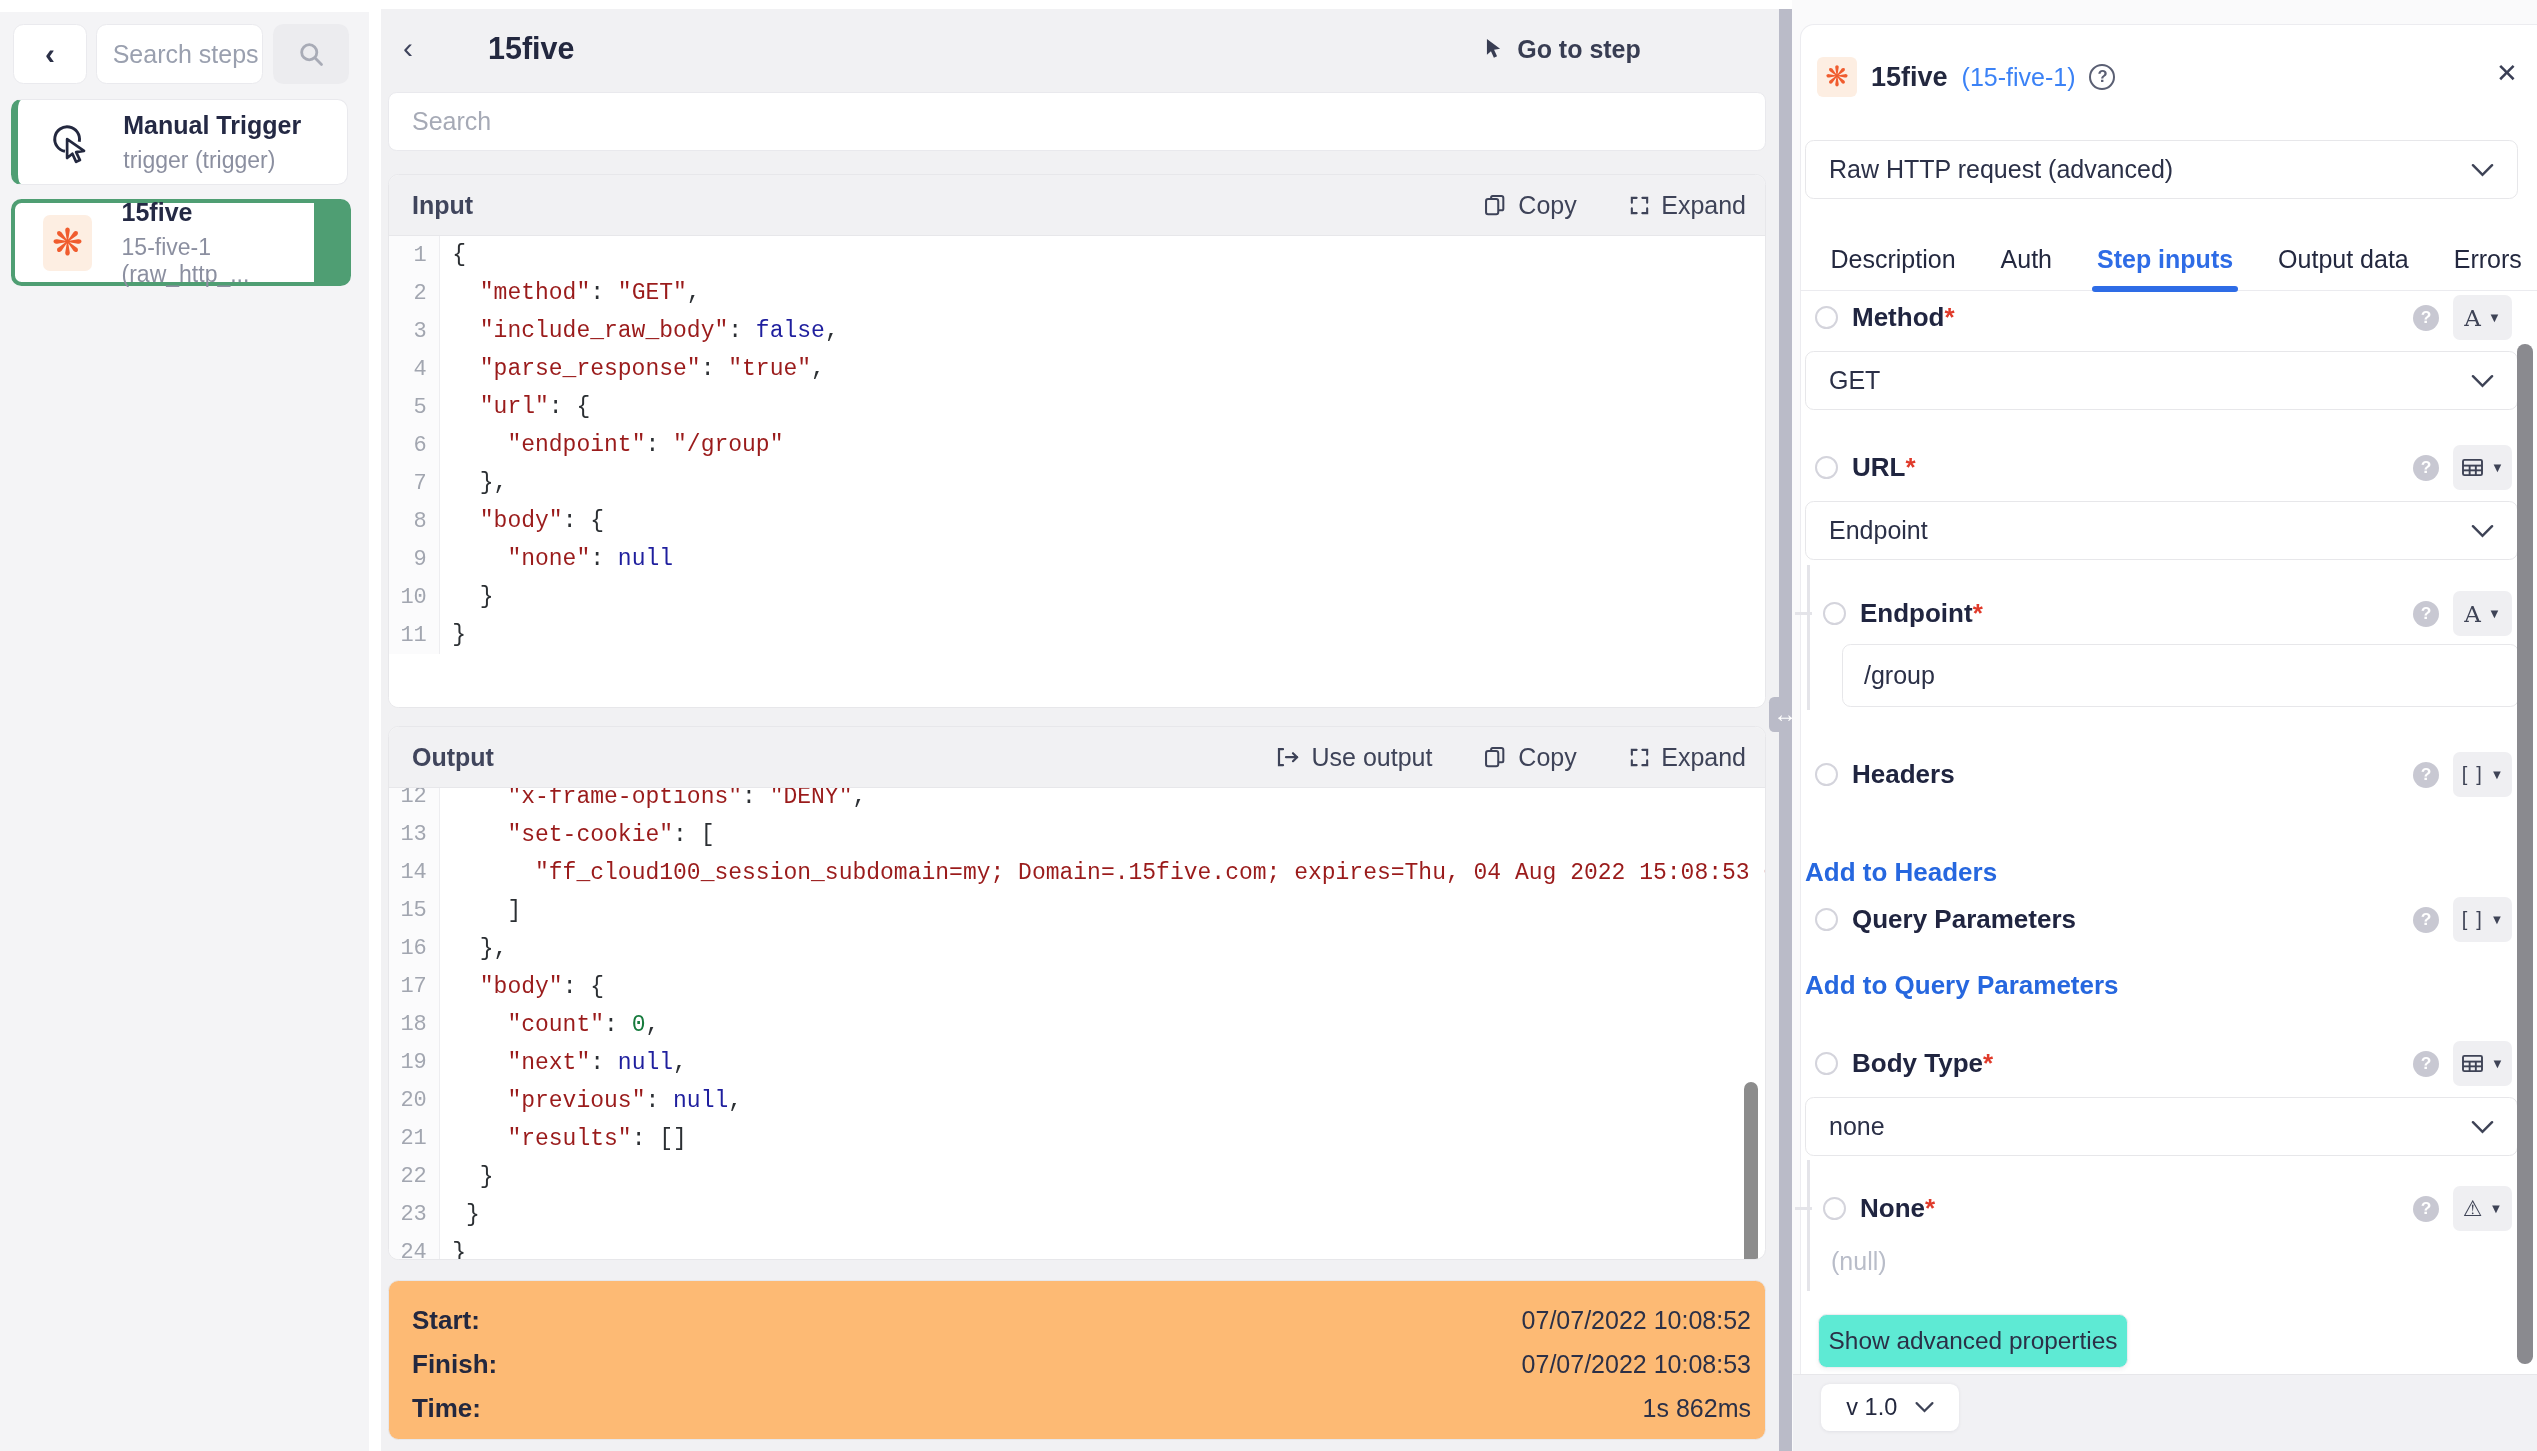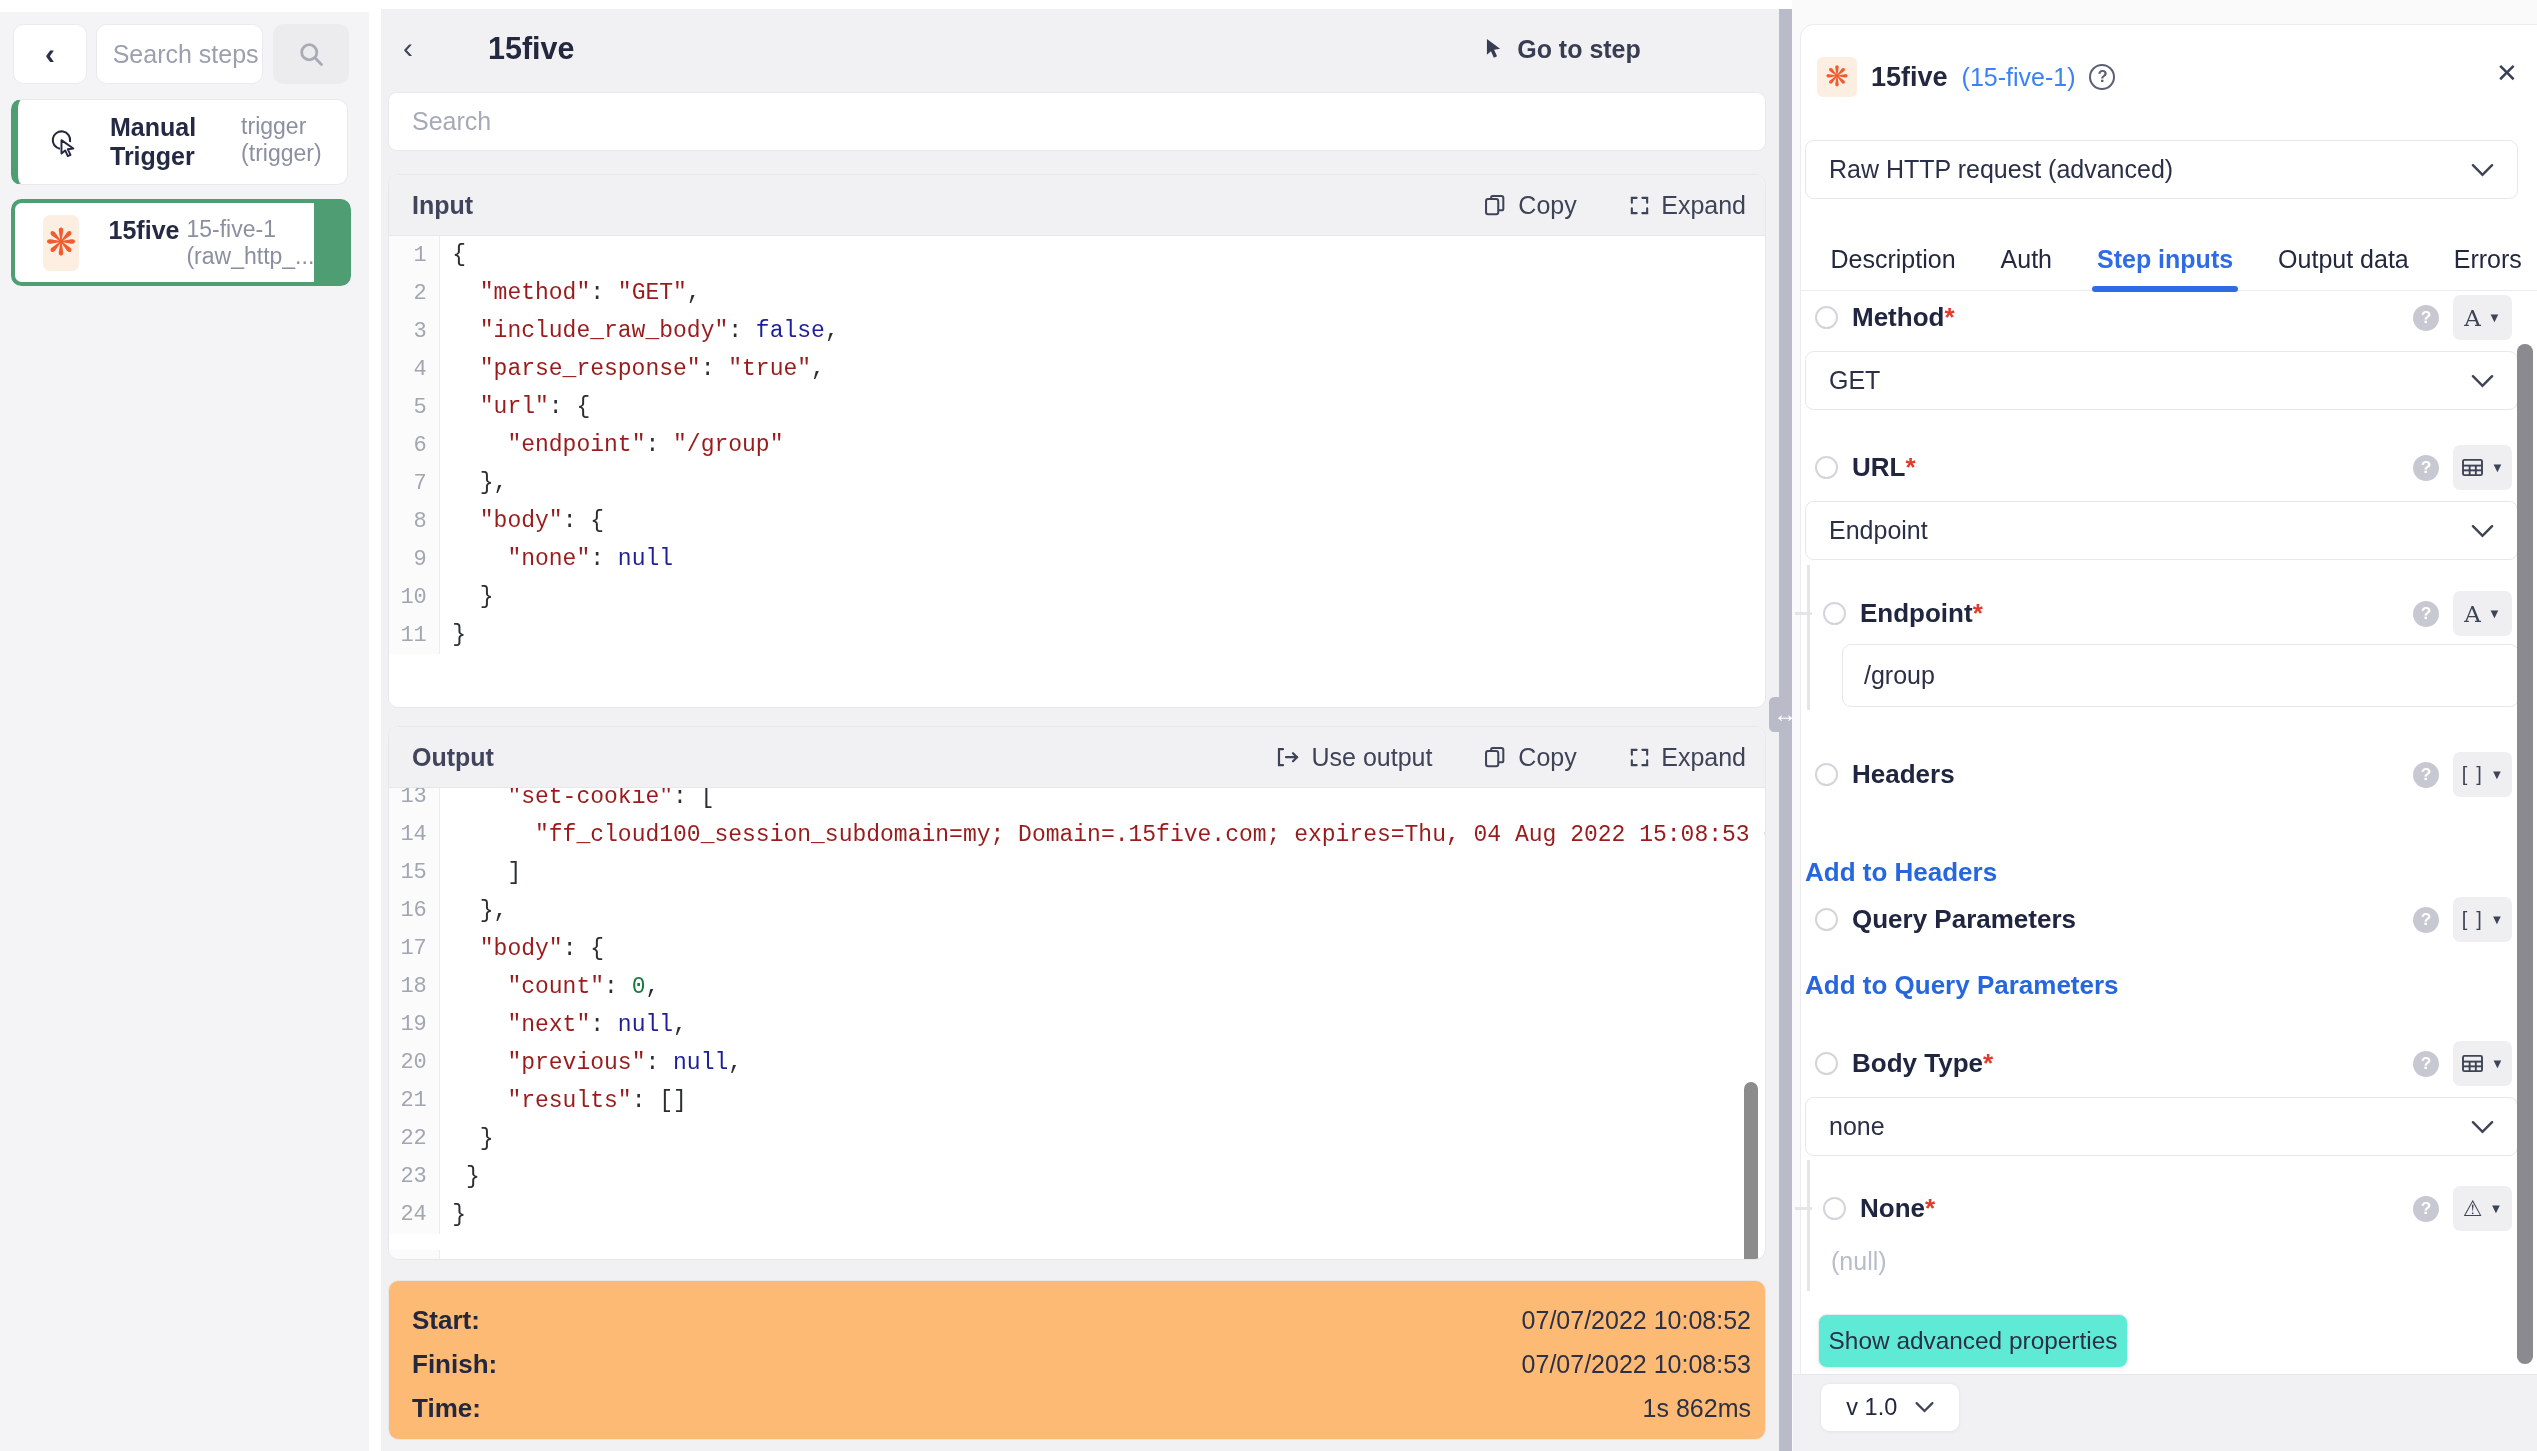--- a/index.html
+++ b/index.html
@@ -13,21 +13,21 @@
   .sq-btn { background:#fff; border:1.7px solid #eaeaee; border-radius:10.5px;
             display:flex; align-items:center; justify-content:center; cursor:pointer; }
   .back-btn { left:13px; top:24.4px; width:74px; height:60px; font-size:30px; color:#2b3047; font-weight:bold; }
   .search-steps { left:96px; top:24.4px; width:167px; height:60px; }
   .search-steps input { width:100%; height:100%; border:1.7px solid #eaeaee; border-radius:10.5px;
             padding:0 0 0 15.7px; font-size:25px; font-family:inherit; color:#3a3f55; outline:none; }
   .search-steps input::placeholder { color:#9aa0af; }
   .search-icon-btn { left:273px; top:24.4px; width:76px; height:60px; background:#ececef; border:none; }
   .step-card { left:11.3px; width:337px; background:#fff; border:1.7px solid #e9e9ed; border-radius:10.5px;
                display:flex; align-items:center; cursor:pointer; }
-  .step-card .texts { display:flex; gap:7px; }
+  .step-card .texts { display:flex; flex-direction:column; gap:7px; }
   .step-title { font-size:25px; font-weight:bold; color:#242944; }
   .step-sub { font-size:23px; color:#8b8fa0; }
   .card-manual { top:99px; height:86px; border-left:7.8px solid #4f9e73; padding-left:30px; gap:30px; }
   .card-15five { top:199px; height:87px; width:340px; border:4.4px solid #4f9e73;
                  border-right-width:37px; padding-left:28px; gap:30px; }
   .logo-tile { width:56px; height:56px; background:#fdeee2; border-radius:7px;
                display:flex; align-items:center; justify-content:center;
                color:#f05c2e; font-size:37px; line-height:1; }
   .logo-tile-sm { width:40px; height:40px; font-size:28px; border-radius:6.1px; }
 
@@ -296,20 +296,24 @@
               <path d="M9 20 H4 V15"></path>
           </svg>
           <span>Expand</span>
         </span>
       </span>
     </div>
     <div class="codewrap">
       <div class="gutterfill"></div>
       <div class="code" style="margin-top:-10.5px;">
           <div class="cl">
+            <span class="ln">12</span>
+            <span class="lc">    <span class="tk-k">"x-frame-options"</span><span class="tk-p">: </span><span class="tk-s">"DENY"</span><span class="tk-p">,</span></span>
+          </div>
+          <div class="cl">
             <span class="ln">13</span>
             <span class="lc">    <span class="tk-k">"set-cookie"</span><span class="tk-p">: [</span></span>
           </div>
           <div class="cl">
             <span class="ln">14</span>
             <span class="lc">      <span class="tk-s">"ff_cloud100_session_subdomain=my; Domain=.15five.com; expires=Thu, 04 Aug 2022 15:08:53 GMT;</span></span>
           </div>
           <div class="cl">
             <span class="ln">15</span>
             <span class="lc">    <span class="tk-p">]</span></span>

